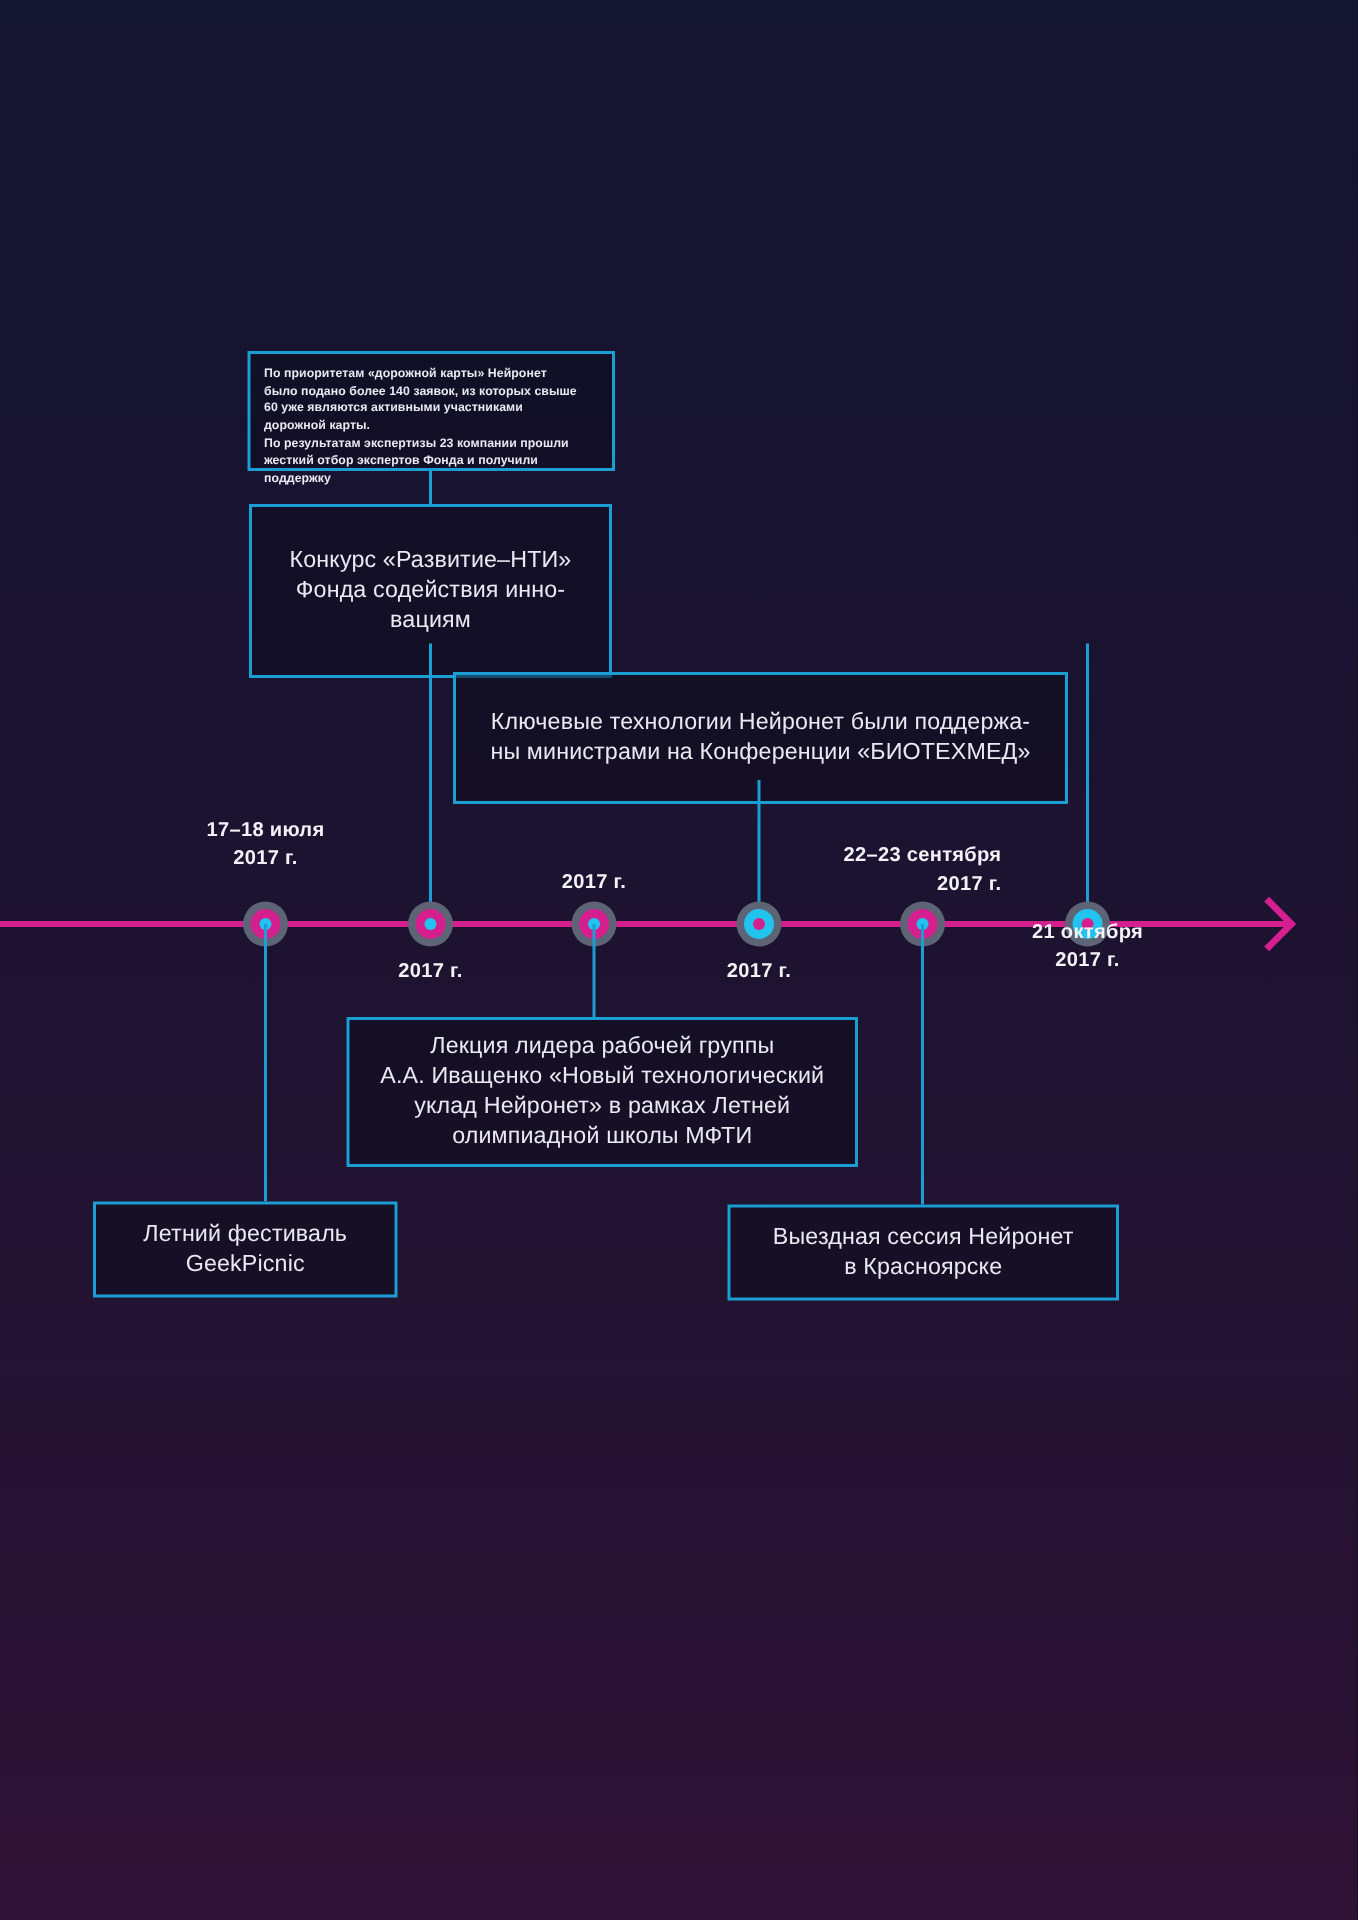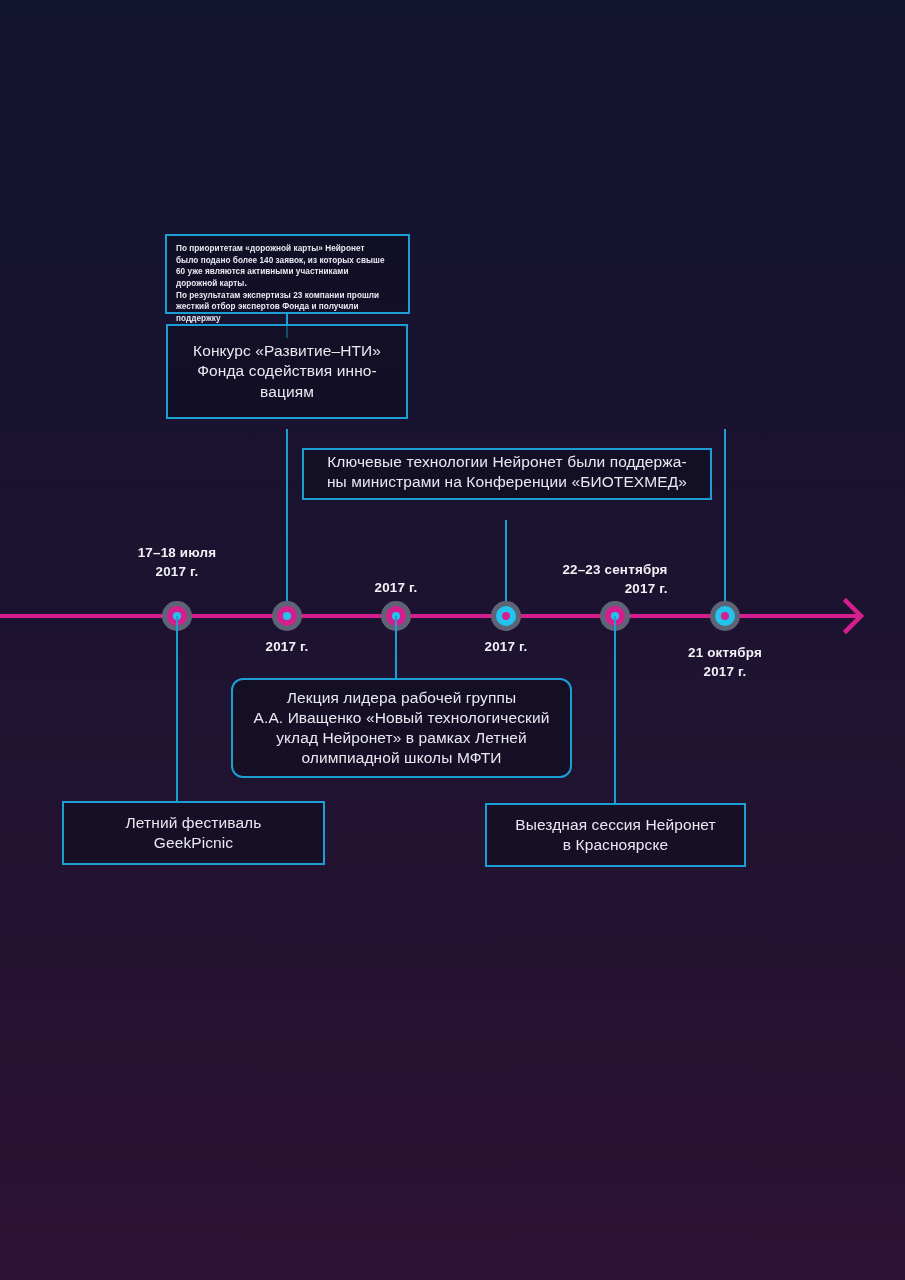--- a/index.html
+++ b/index.html
@@ -136,30 +136,30 @@
 <body>
 
 <div id="stage">
 
   <div class="box note" style="left:165px; top:234px; width:245px; height:80px;">
     <div class="txt">По приоритетам «дорожной карты» Нейронет было подано более 140 заявок, из которых свыше 60 уже являются активными участниками дорожной карты.
 По результатам экспертизы 23 компании прошли жесткий отбор экспертов Фонда и получили поддержку</div>
   </div>
   <div class="conn" style="left:286px; top:314px; height:24px;"></div>
 
-  <div class="box" style="left:166px; top:324px; width:242px; height:95px;justify-content:center;">
+  <div class="box" style="left:166px; top:336px; width:242px; height:116px;justify-content:center;">
     <div class="txt">Конкурс «Развитие–НТИ»
 Фонда содействия инно-
 вациям</div>
   </div>
   <div class="conn" style="left:286px; top:429px; height:185px;"></div>
 
   <div class="conn" style="left:724px; top:429px; height:185px;"></div>
 
-  <div class="box" style="left:302px; top:448px; width:410px; height:52px;align-items:flex-end;">
+  <div class="box" style="left:302px; top:448px; width:410px; height:88px;">
     <div class="txt">Ключевые технологии Нейронет были поддержа-
 ны министрами на Конференции «БИОТЕХМЕД»</div>
   </div>
   <div class="conn" style="left:505px; top:520px; height:94px;"></div>
 
   <div class="date" style="left:177px; top:544px;">17–18 июля
 2017 г.</div>
   <div class="date" style="left:396px; top:579px;">2017 г.</div>
   <div class="date" style="left:615px; top:561px;text-align:right;">22–23 сентября
 2017 г.</div>
@@ -197,31 +197,31 @@
     </div>
   </div>
   <div class="node cyan" style="left:725px; top:616px;">
     <div class="ring">
       <div class="core"></div>
     </div>
   </div>
 
   <div class="date" style="left:287px; top:638px;">2017 г.</div>
   <div class="date" style="left:506px; top:638px;">2017 г.</div>
-  <div class="date" style="left:725px; top:644px;">21 октября
+  <div class="date" style="left:725px; top:612px;">21 октября
 2017 г.</div>
 
   <div class="conn" style="left:176px; top:616px; height:185px;"></div>
-  <div class="box" style="left:62px; top:801px; width:263px; height:64px;justify-content:center;">
+  <div class="box" style="left:62px; top:801px; width:203px; height:64px;justify-content:center;">
     <div class="txt">Летний фестиваль
 GeekPicnic</div>
   </div>
 
   <div class="conn" style="left:395px; top:616px; height:62px;"></div>
-  <div class="box" style="left:231px; top:678px; width:341px; height:100px;border-radius:12px;">
+  <div class="box" style="left:231px; top:678px; width:341px; height:100px;">
     <div class="txt">Лекция лидера рабочей группы
 А.А. Иващенко «Новый технологический
 уклад Нейронет»  в рамках Летней
 олимпиадной школы МФТИ</div>
   </div>
 
   <div class="conn" style="left:614px; top:616px; height:187px;"></div>
   <div class="box" style="left:485px; top:803px; width:261px; height:64px;">
     <div class="txt">Выездная сессия Нейронет
 в Красноярске</div>

